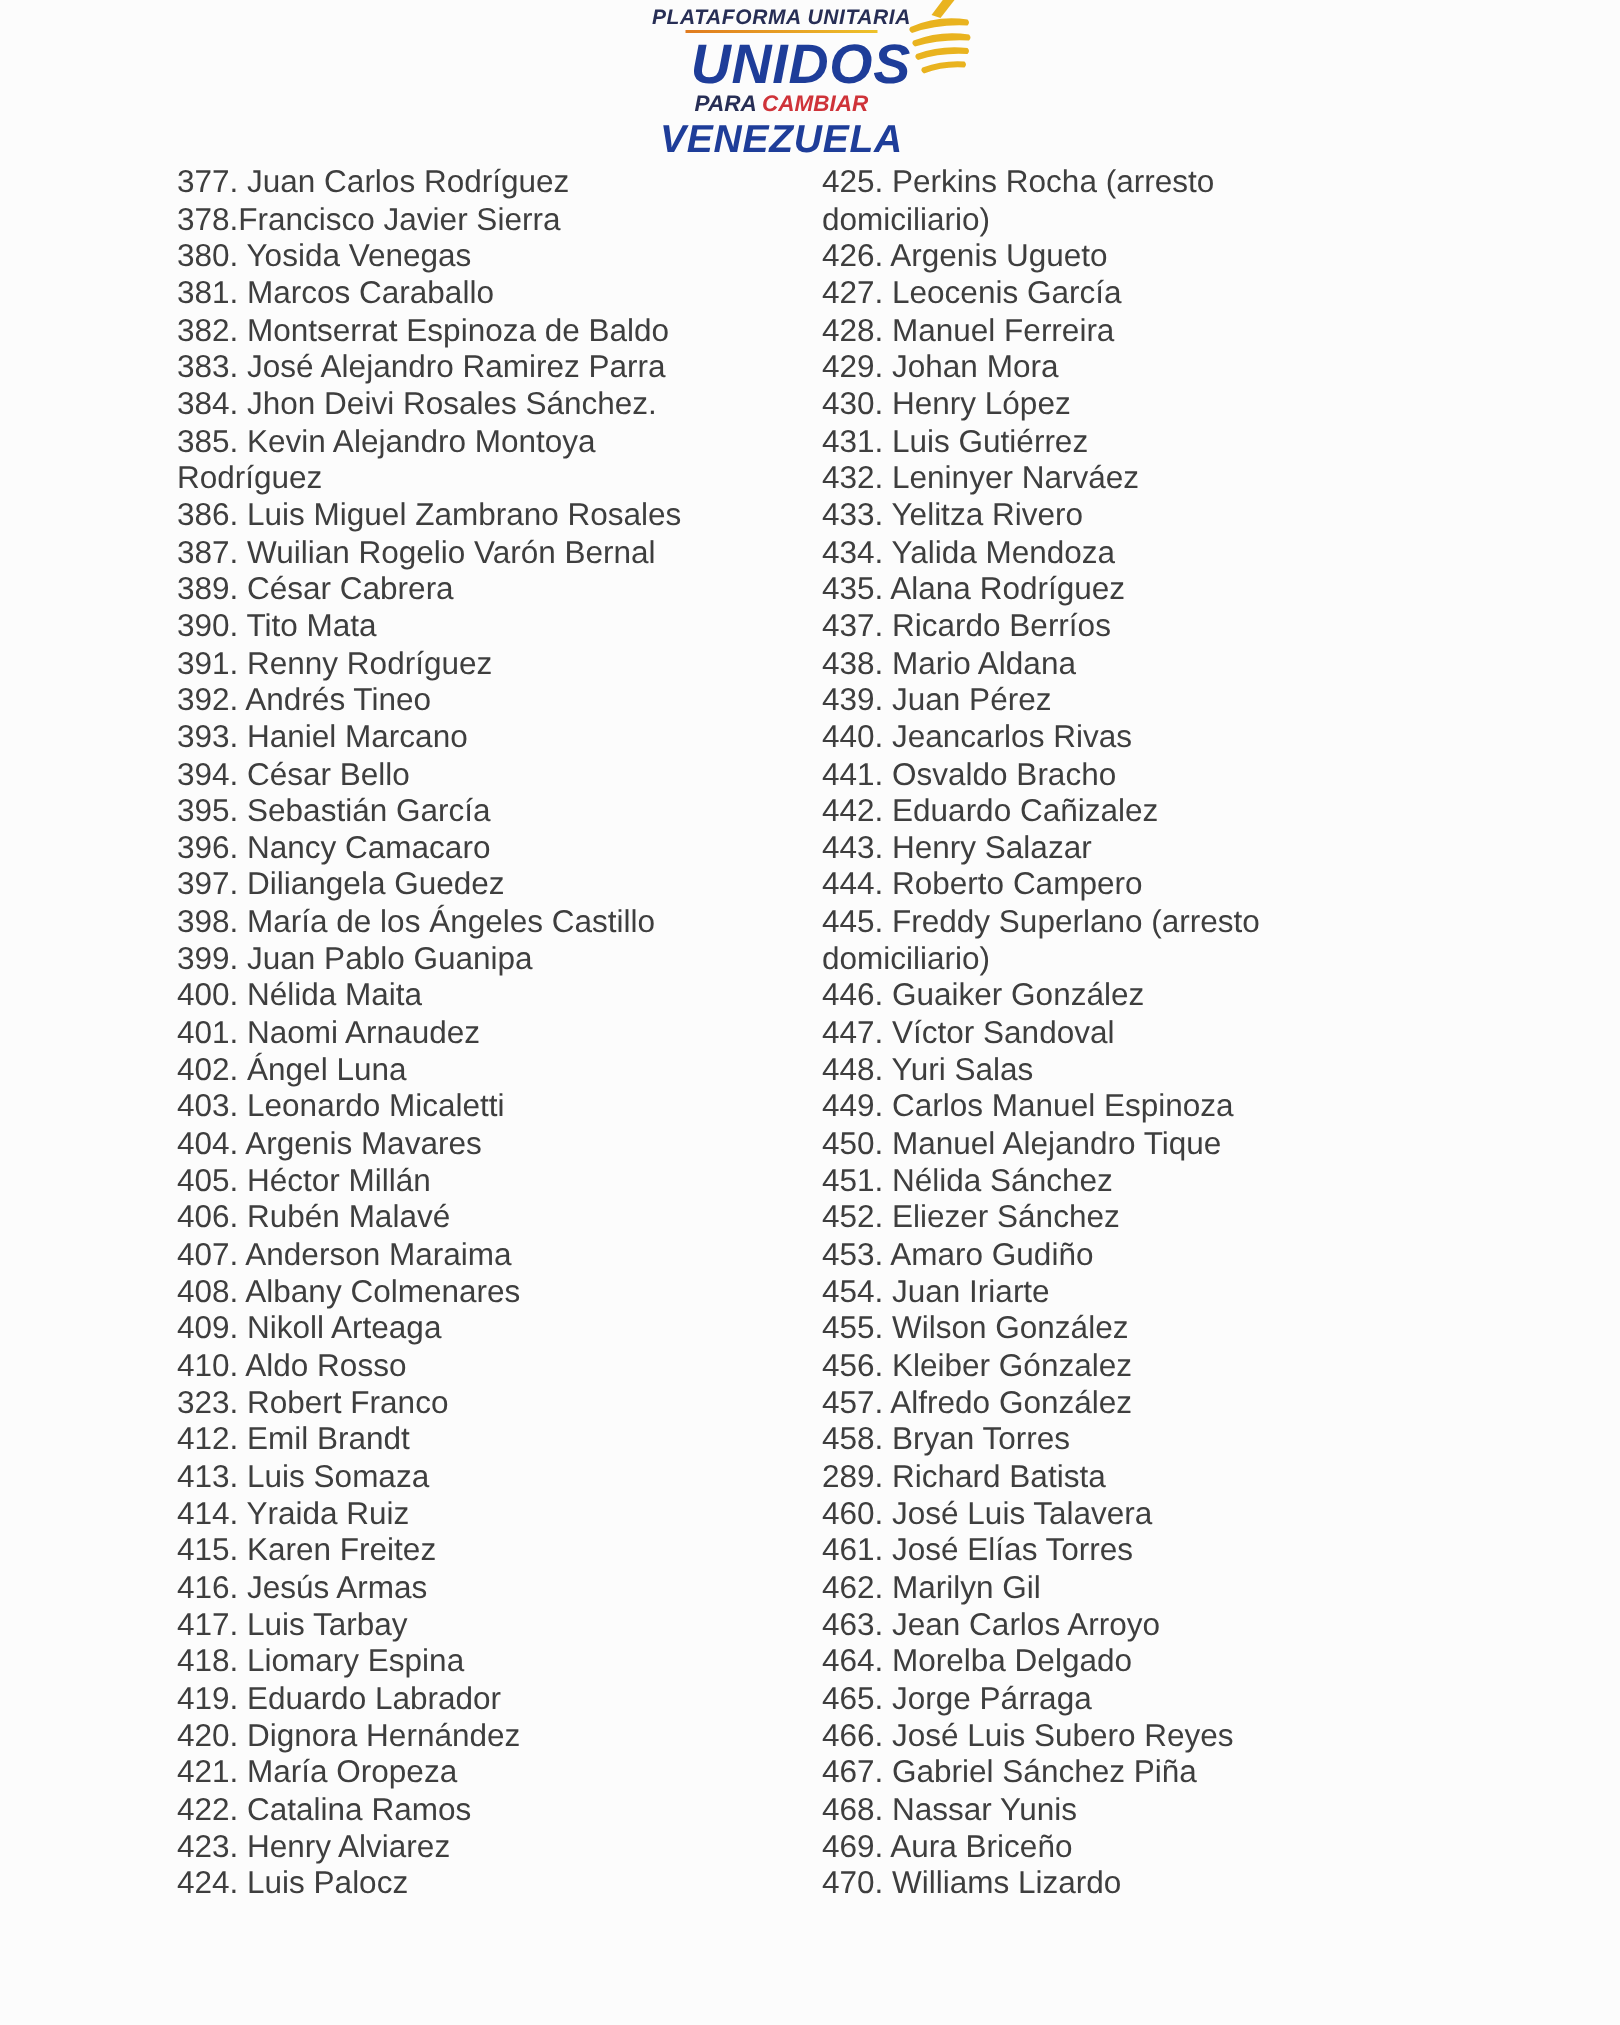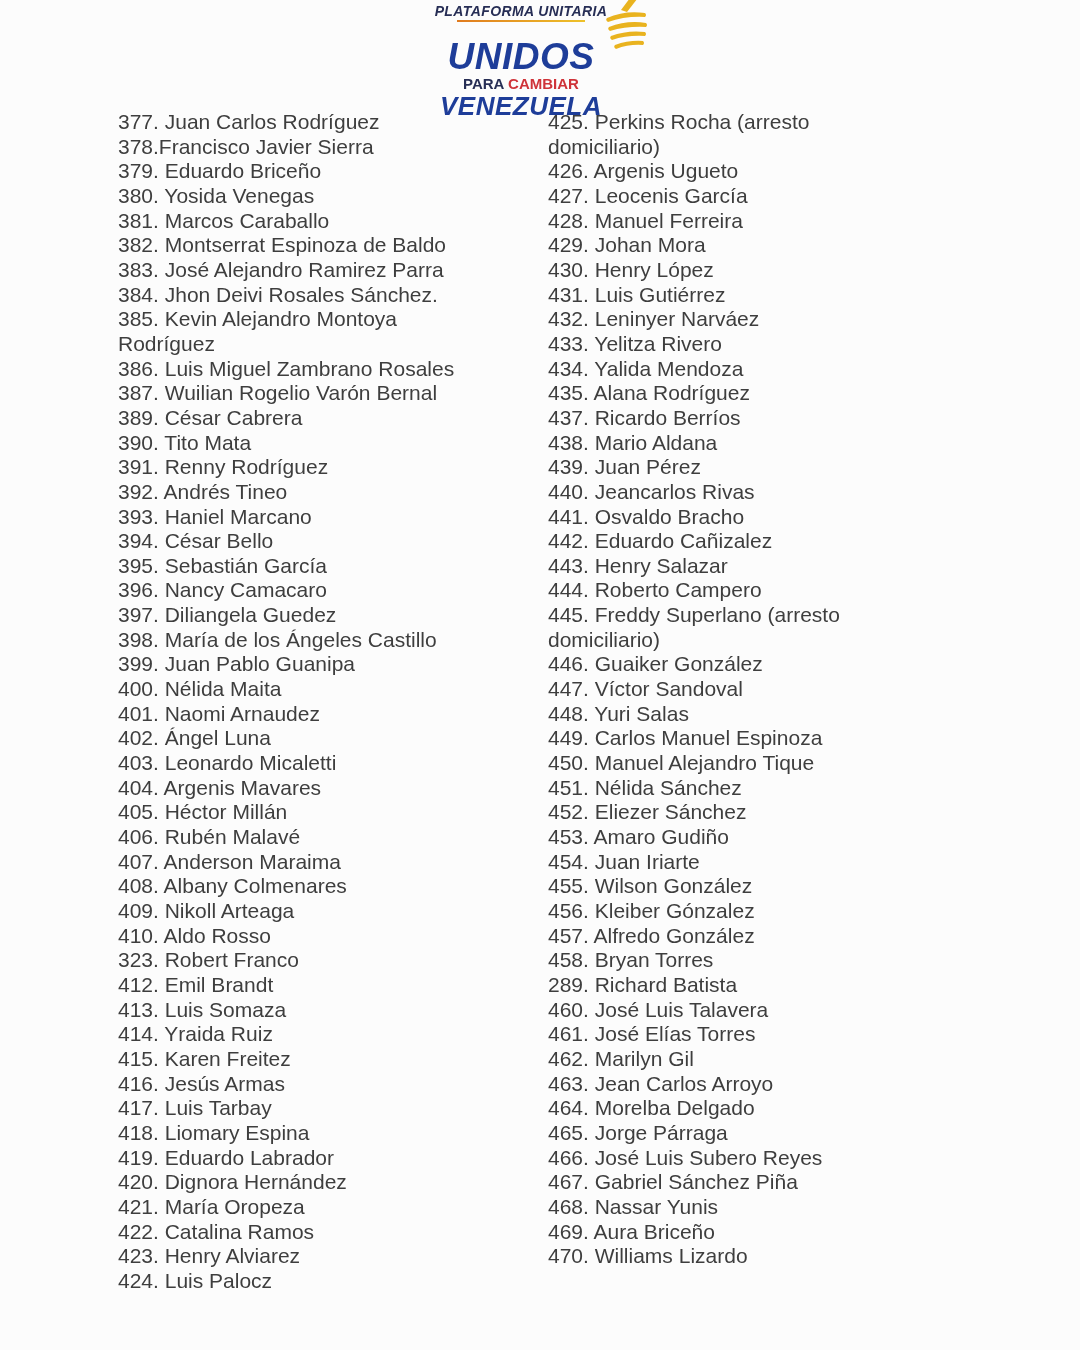--- a/index.html
+++ b/index.html
@@ -43,25 +43,27 @@
     margin:1px auto 0 auto;
     background:linear-gradient(90deg,#e07b1f,#eec22a);
   }
   .logo-unidos {
     font-size:37px;
     font-weight:800;
     font-style:italic;
     letter-spacing:0.5px;
     color:#1e3d99;
     line-height:1.0;
-    margin-top:16px;
+    margin-top:2px;
+    text-align:right;
   }
   .logo-paracambiar {
     font-size:15px;
     font-weight:bold;
+    font-style:italic;
     line-height:1.0;
     margin-top:1px;
     white-space:nowrap;
   }
   .logo-para    { color:#272e55; }
   .logo-cambiar { color:#cf3339; }
   .logo-venezuela {
     font-size:26px;
     font-weight:800;
     font-style:italic;
@@ -115,21 +117,20 @@
           <path d="M10 51 Q24 46 38 47 Q40 49 38 51 Q24 50 11 55 Q8 53 10 51 Z"></path>
         </g>
       </svg>
     </div>
   </div>
 
   <div class="columns">
     <div class="col" id="col-left">
         <div class="entry">377. Juan Carlos Rodríguez</div>
         <div class="entry">378.Francisco Javier Sierra</div>
-        <div class="entry">379. Eduardo Briceño</div>
         <div class="entry">380. Yosida Venegas</div>
         <div class="entry">381. Marcos Caraballo</div>
         <div class="entry">382. Montserrat Espinoza de Baldo</div>
         <div class="entry">383. José Alejandro Ramirez Parra</div>
         <div class="entry">384. Jhon Deivi Rosales Sánchez.</div>
         <div class="entry">385. Kevin Alejandro Montoya Rodríguez</div>
         <div class="entry">386. Luis Miguel Zambrano Rosales</div>
         <div class="entry">387. Wuilian Rogelio Varón Bernal</div>
         <div class="entry">389. César Cabrera</div>
         <div class="entry">390. Tito Mata</div>

